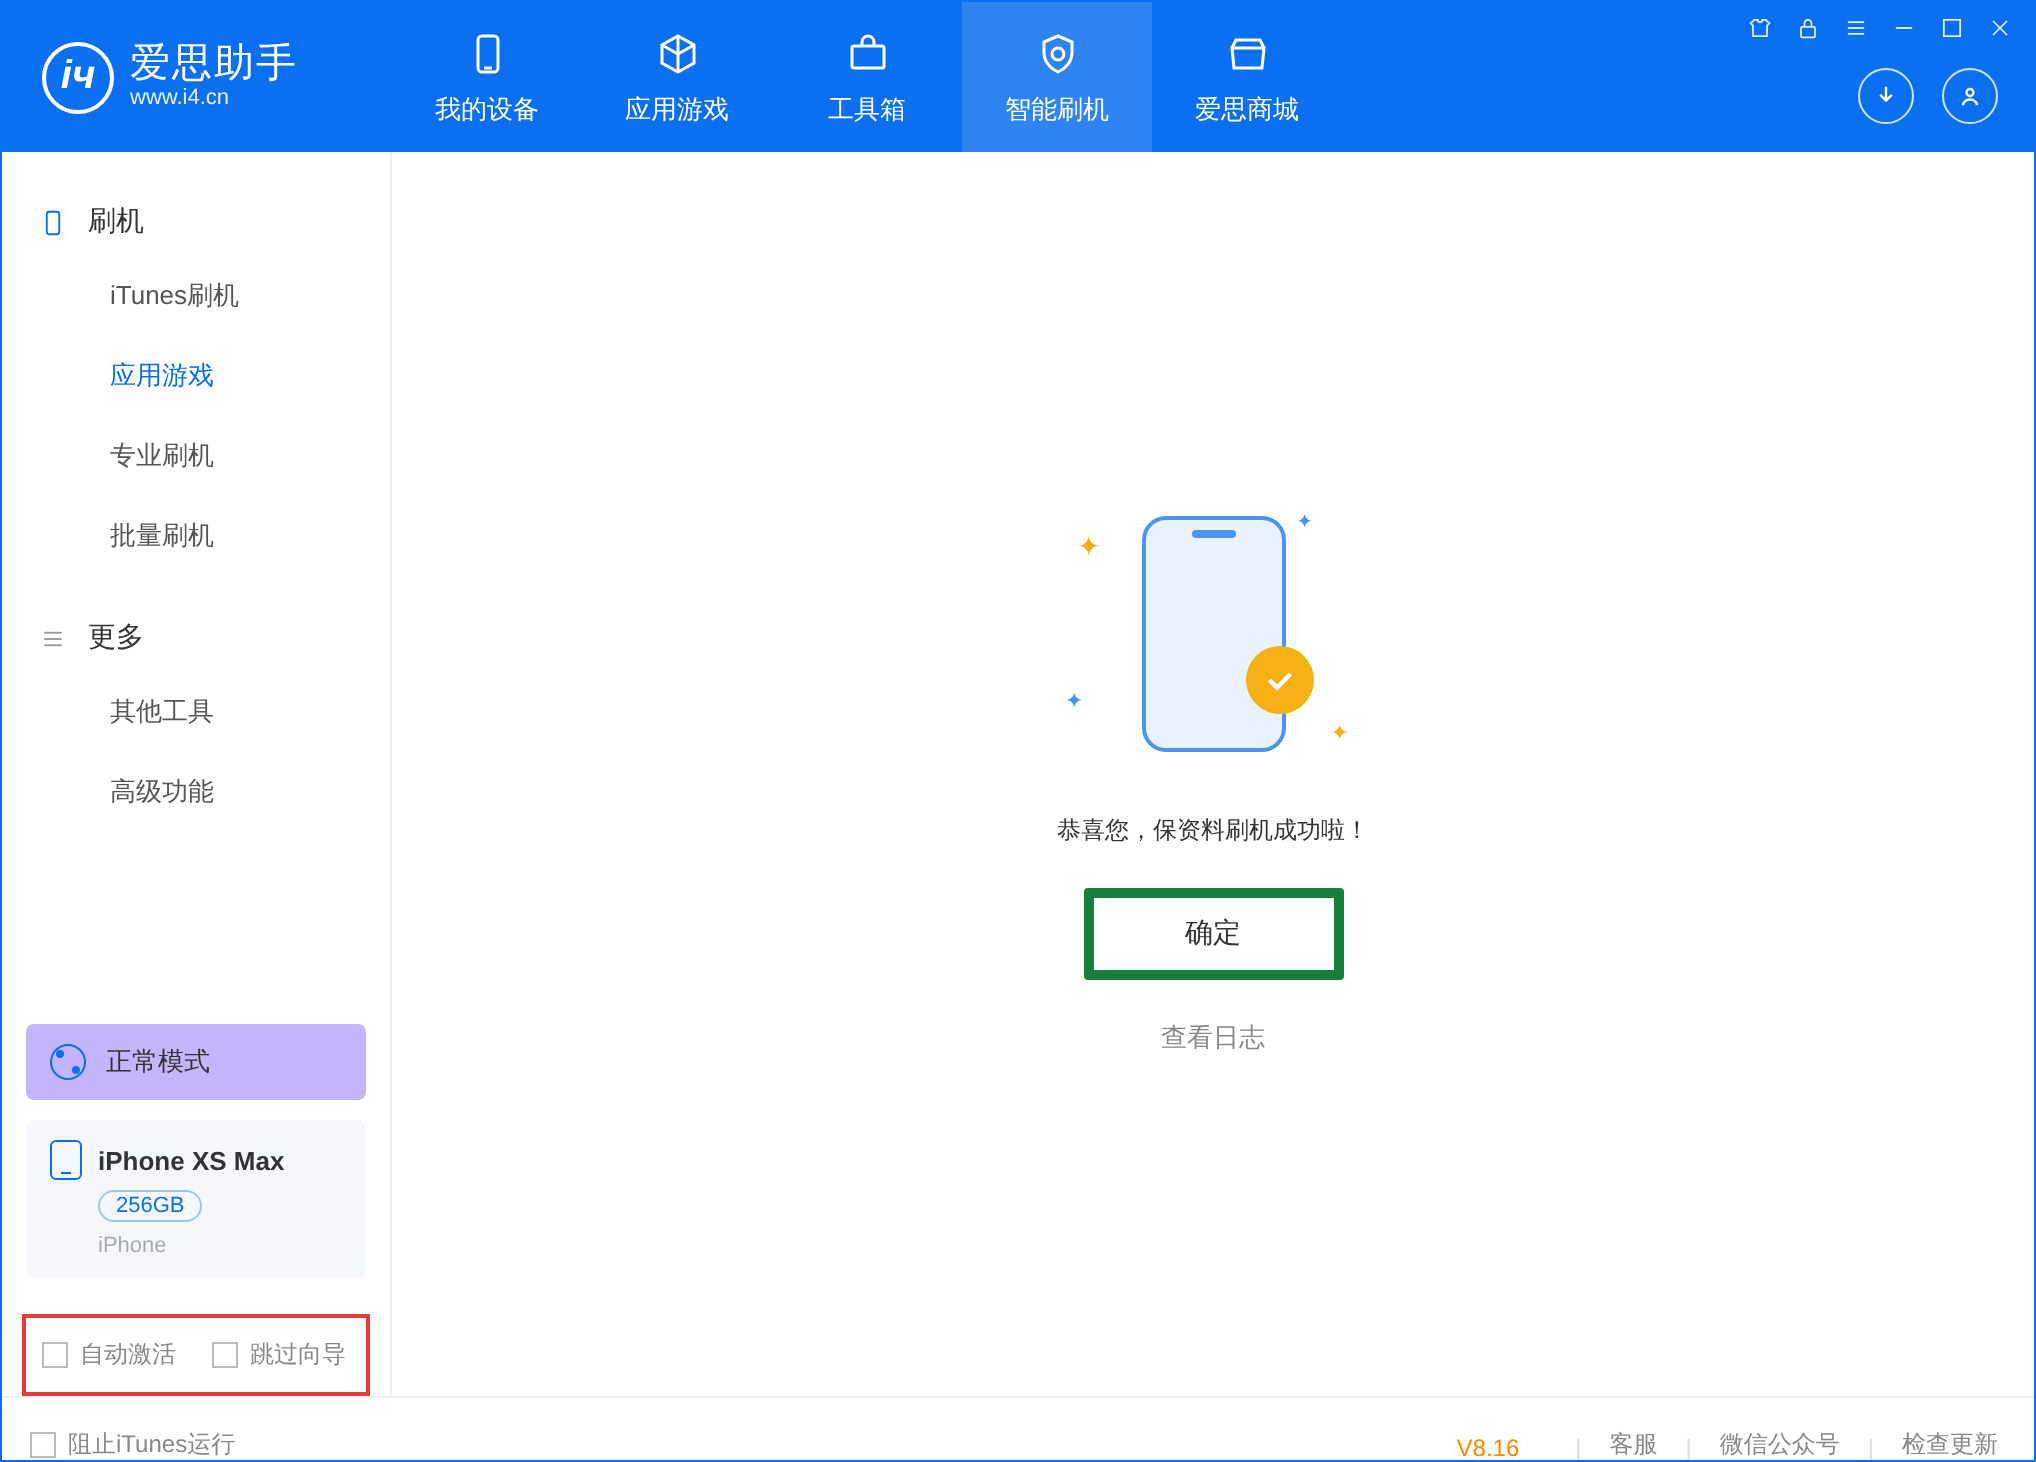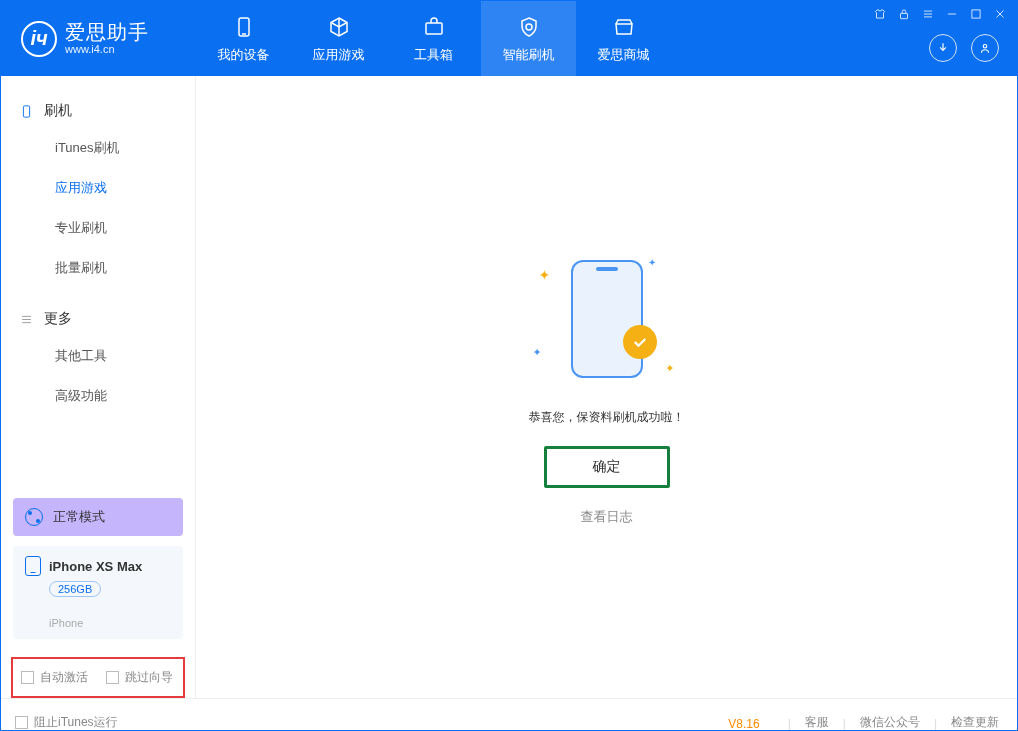--- a/index.html
+++ b/index.html
@@ -39,41 +39,41 @@
 .mode-icon { width: 18px; height: 18px; border: 1.5px solid #0a6ff0; border-radius: 50%; position: relative; }
 .mode-icon::before, .mode-icon::after { content: ''; position: absolute; width: 4px; height: 4px; background: #0a6ff0; border-radius: 50%; }
 .mode-icon::before { top: 2px; left: 2px; }
 .mode-icon::after { bottom: 2px; right: 2px; }
 
 .dev-row { background: #f4f7fb; border-radius: 4px; padding: 10px 12px 8px; }
 .dev-top { display: flex; align-items: center; gap: 8px; }
 .dev-icon { width: 16px; height: 20px; border: 1.5px solid #0a6ff0; border-radius: 3px; position: relative; }
 .dev-icon::after { content: ''; position: absolute; bottom: 2px; left: 50%; transform: translateX(-50%); width: 5px; height: 1.5px; background: #0a6ff0; }
 .dev-name { font-size: 13px; font-weight: 600; color: #333; }
-.dev-cap { display: inline-block; margin: 5px 0 16px 24px; font-size: 11px; color: #0a6ff0; border: 1px solid #9cc5f4; border-radius: 9px; padding: 1px 8px; }
+.dev-cap { display: inline-block; margin: 5px 0 2px 24px; font-size: 11px; color: #0a6ff0; border: 1px solid #9cc5f4; border-radius: 9px; padding: 1px 8px; }
 .dev-type { font-size: 11px; color: #aaa; margin-left: 24px; }
 
 .opt-row { border: 2px solid #e43b3b; margin: 10px 10px 0; padding: 10px 8px; display: flex; gap: 18px; }
 .chk { display: flex; align-items: center; gap: 6px; font-size: 12px; color: #888; cursor: pointer; }
 .chk-box { width: 13px; height: 13px; border: 1px solid #bbb; }
 
 .main { flex: 1; display: flex; flex-direction: column; align-items: center; justify-content: center; gap: 20px; }
 .illus { width: 160px; height: 140px; position: relative; display: flex; align-items: center; justify-content: center; }
 .phone-shape { width: 72px; height: 118px; border: 2.5px solid #4a95f3; border-radius: 12px; background: #eaf2fd; position: relative; }
 .phone-shape::before { content: ''; position: absolute; top: 5px; left: 50%; transform: translateX(-50%); width: 22px; height: 4px; background: #4a95f3; border-radius: 2px; }
 .check-badge { position: absolute; right: 30px; bottom: 30px; width: 34px; height: 34px; background: #f5b014; border-radius: 50%; display: flex; align-items: center; justify-content: center; }
 .check-badge svg { width: 18px; height: 18px; stroke: #fff; stroke-width: 3; fill: none; }
 .spark { position: absolute; font-size: 14px; }
 .s1 { top: 18px; left: 12px; color: #f5b014; }
 .s2 { top: 8px; right: 30px; color: #4a95f3; font-size: 10px; }
 .s3 { bottom: 30px; left: 6px; color: #4a95f3; font-size: 11px; }
 .s4 { bottom: 14px; right: 12px; color: #f5b014; font-size: 11px; }
 
 .success-msg { font-size: 12px; color: #333; font-weight: 500; }
-.ok-btn { border: 3px solid #15803d; background: #fff; padding: 9px 46px; font-size: 14px; color: #333; cursor: pointer; border-radius: 2px; }
+.ok-btn { border: 5px solid #15803d; background: #fff; padding: 9px 46px; font-size: 14px; color: #333; cursor: pointer; border-radius: 2px; }
 .log-link { font-size: 13px; color: #888; cursor: pointer; }
 
 .footer { height: 33px; border-top: 1px solid #eee; display: flex; align-items: flex-end; padding: 0 14px; font-size: 12px; color: #888; }
 .footer .chk { color: #888; }
 .footer-spacer { flex: 1; }
 .ver { color: #ff8a00; margin-right: 18px; }
 .flink { color: #888; cursor: pointer; padding: 0 4px; }
 .fsep { color: #ddd; margin: 0 10px; }
 </style>
 </head>

